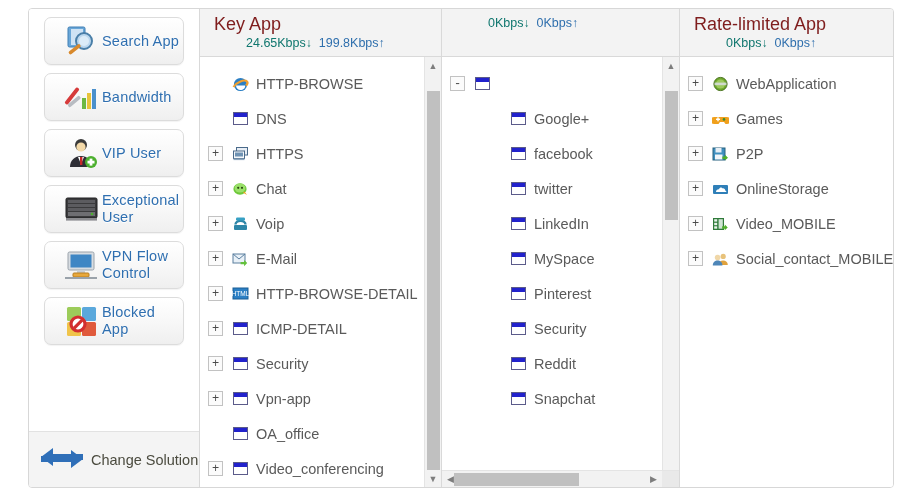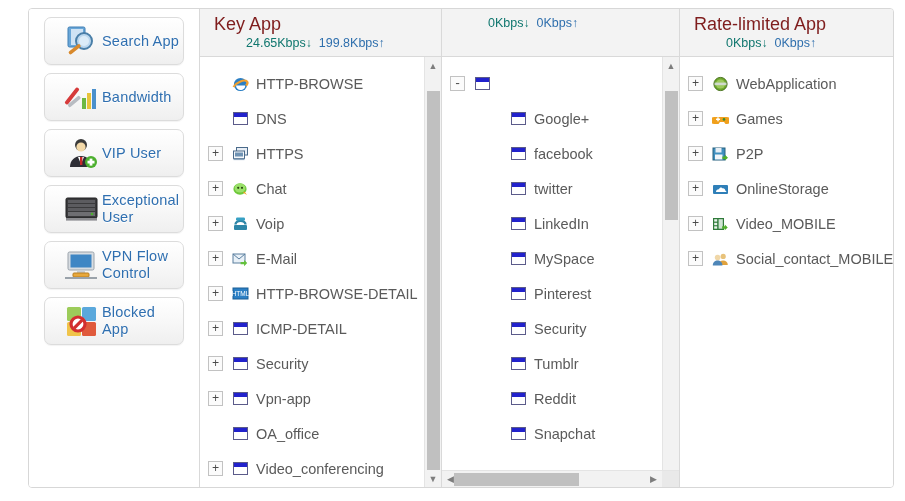--- a/index.html
+++ b/index.html
@@ -223,20 +223,29 @@
               <rect x="3" y="18" width="14" height="14" rx="1.5" fill="#f0c44a"></rect>
               <rect x="18" y="18" width="14" height="14" rx="1.5" fill="#e05a3c"></rect>
               <circle cx="14" cy="20" r="8" fill="#ffffff"></circle>
               <circle cx="14" cy="20" r="7" fill="none" stroke="#d22f2f" stroke-width="3.2"></circle>
               <rect x="8.4" y="18.6" width="11.2" height="3.2" fill="#d22f2f" transform="rotate(-45 14 20)"></rect>
             </svg>
           </span>
           <span class="lbl">Blocked App</span>
         </div>
       </div>
+    <div class="side-foot">
+      <span class="ico">
+        <svg width="46" height="32" viewBox="0 0 46 32">
+          <path d="M2 20 h30 v-6 l12 9 -12 9 v-6 H2 z" fill="#2f6fb8" transform="translate(0,-6)"></path>
+          <path d="M44 12 H14 v6 L2 9 14 0 v6 h30 z" fill="#2f6fb8" transform="translate(0,6)"></path>
+        </svg>
+      </span>
+      <span class="lbl">Change Solution</span>
+    </div>
   </div>
 
   <div class="col col-key" id="panel-0">
       <div class="col-head">
         <div class="col-title">Key App</div>
         <div class="rates"><span class="rate-dn"><span>24.65Kbps</span><span class="arrow-gl">↓</span></span><span class="rate-up"><span>199.8Kbps</span><span class="arrow-gl">↑</span></span></div>
       </div>
       <div class="pane">
         <div class="tree">
           <div class="trow">
@@ -410,27 +419,20 @@
               <span class="winico" style="width:15px;height:13px"></span>
             </span>
             <span class="tlbl">Pinterest</span>
           </div>
           <div class="trow child">
             <span class="exp blank"></span>
             <span class="tico">
               <span class="winico" style="width:15px;height:13px"></span>
             </span>
             <span class="tlbl">Security</span>
-          </div>
-          <div class="trow child">
-            <span class="exp blank"></span>
-            <span class="tico">
-              <span class="winico" style="width:15px;height:13px"></span>
-            </span>
-            <span class="tlbl">Tumblr</span>
           </div>
           <div class="trow child">
             <span class="exp blank"></span>
             <span class="tico">
               <span class="winico" style="width:15px;height:13px"></span>
             </span>
             <span class="tlbl">Reddit</span>
           </div>
           <div class="trow child">
             <span class="exp blank"></span>

